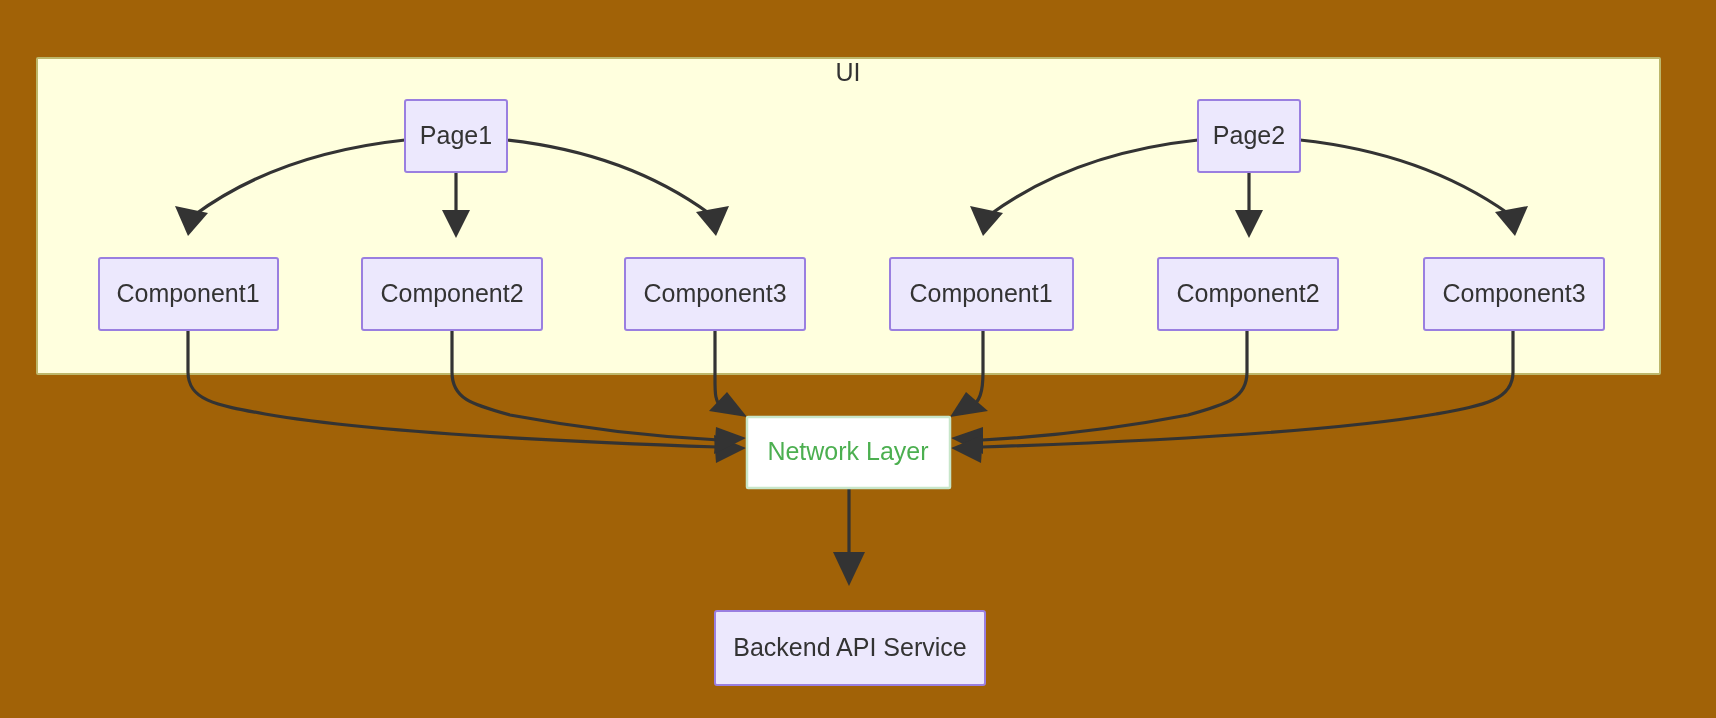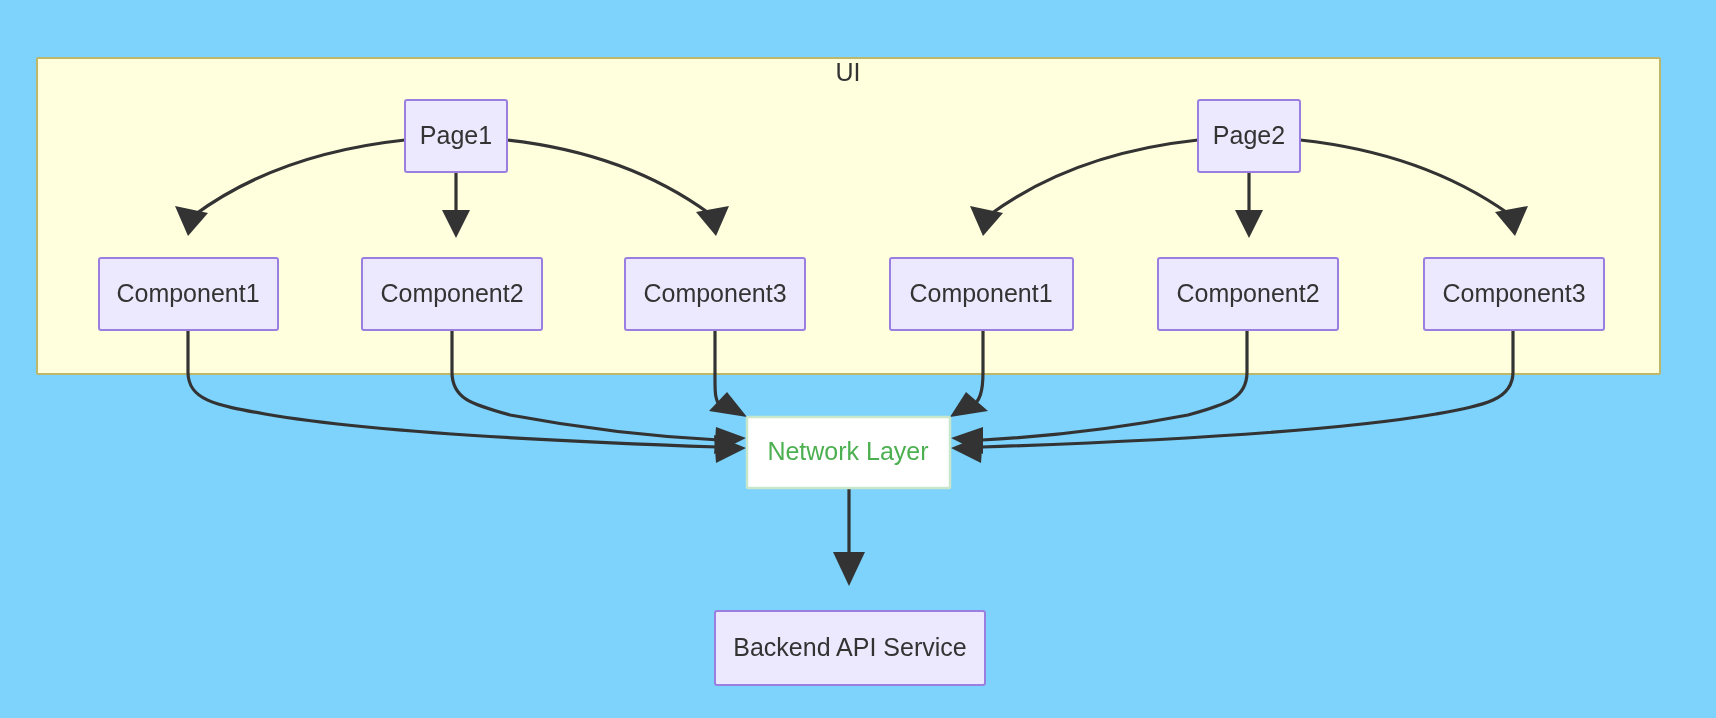--- a/index.html
+++ b/index.html
@@ -10,21 +10,21 @@
   body {
     width: 1716px;
     height: 718px;
     font-family: "Liberation Sans", sans-serif;
     overflow: hidden;
   }
   #diagram-root {
     position: relative;
     width: 1716px;
     height: 718px;
-    background: #7dd3fc;
+    background: #a16207;
     text-decoration: underline;
   }
   svg#flowchart {
     display: block;
     width: 1716px;
     height: 718px;
   }
   .node-rect {
     fill: #ECE8FD;
     stroke: #9A7FE0;

